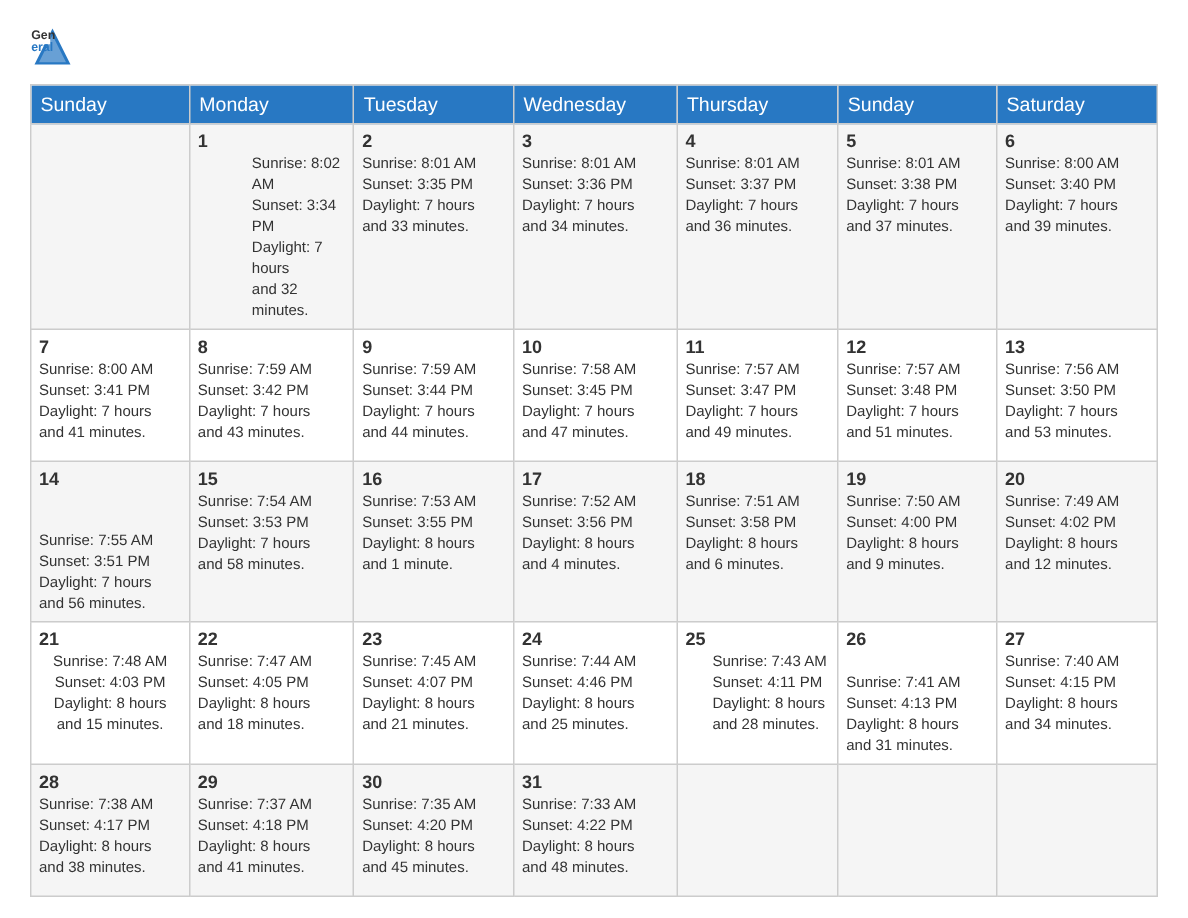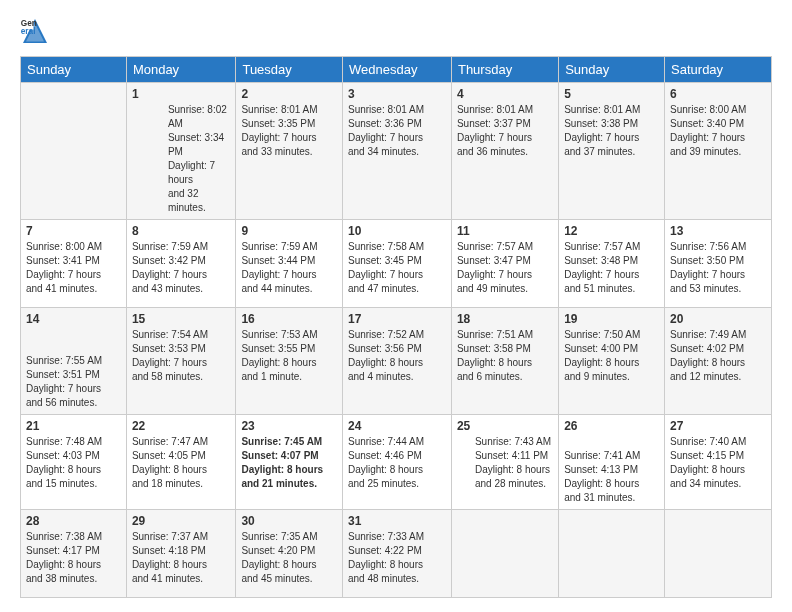--- a/index.html
+++ b/index.html
@@ -287,35 +287,35 @@
               <span class="day-num">20</span>
               <div class="cell-info" style="white-space: pre-line;">Sunrise: 7:49 AM
 Sunset: 4:02 PM
 Daylight: 8 hours
 and 12 minutes.</div>
             </td>
           </tr>
           <tr>
             <td>
               <span class="day-num">21</span>
-              <div class="cell-info" style="white-space: pre-line;">Sunrise: 7:48 AM
+              <div class="cell-info" style="white-space: pre-line; text-align: center;">Sunrise: 7:48 AM
 Sunset: 4:03 PM
 Daylight: 8 hours
 and 15 minutes.</div>
             </td>
             <td>
               <span class="day-num">22</span>
               <div class="cell-info" style="white-space: pre-line;">Sunrise: 7:47 AM
 Sunset: 4:05 PM
 Daylight: 8 hours
 and 18 minutes.</div>
             </td>
             <td>
               <span class="day-num">23</span>
-              <div class="cell-info" style="white-space: pre-line; font-weight: bold;">Sunrise: 7:45 AM
+              <div class="cell-info" style="white-space: pre-line;">Sunrise: 7:45 AM
 Sunset: 4:07 PM
 Daylight: 8 hours
 and 21 minutes.</div>
             </td>
             <td>
               <span class="day-num">24</span>
               <div class="cell-info" style="white-space: pre-line;">Sunrise: 7:44 AM
 Sunset: 4:46 PM
 Daylight: 8 hours
 and 25 minutes.</div>

